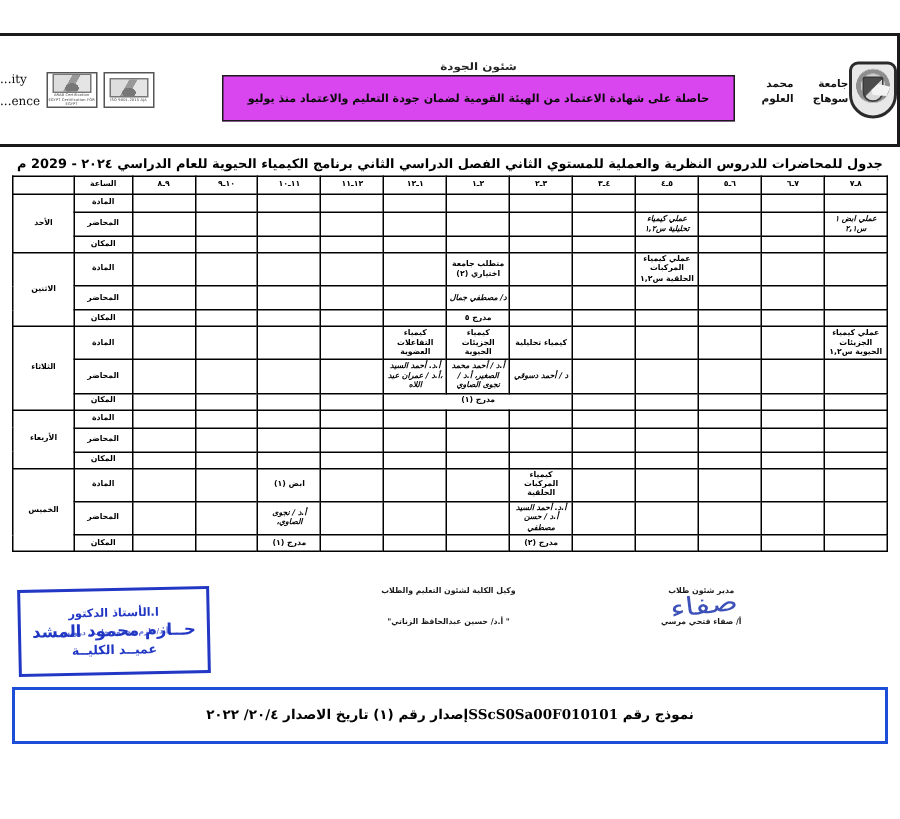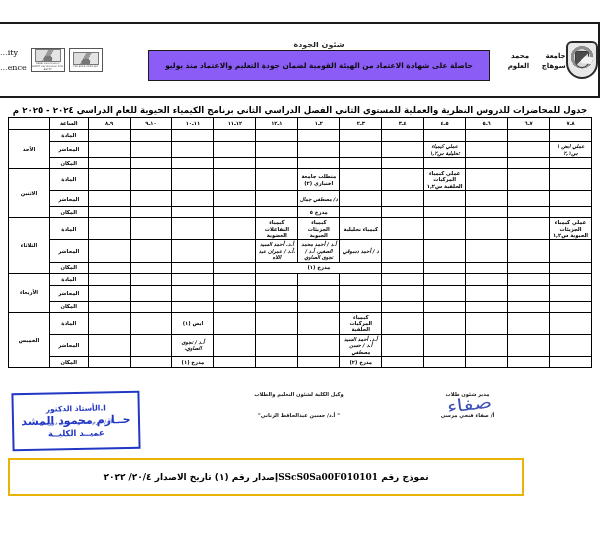--- a/index.html
+++ b/index.html
@@ -89,21 +89,21 @@
     opacity: .92;
   }
   .qa-box {
     border: 1.6px solid #1a1a1a;
     padding: 9px 16px;
     min-width: 300px;
     text-align: center;
     font-size: 7.4px;
     line-height: 11px;
     font-weight: 600;
-    background: #8b5cf6;
+    background: #d946ef;
   }
 
   .hdr-left {
     width: 150px;
     display: flex;
     align-items: center;
     justify-content: flex-start;
     gap: 4px;
     padding-inline-start: 8px;
     direction: ltr;
@@ -236,23 +236,23 @@
     font-weight: 600;
     opacity: .72;
     letter-spacing: 0;
   }
 
   
   .form-box {
     position: absolute;
     left: 8px;
     top: 458px;
-    width: 516px;
+    width: 584px;
     height: 38px;
-    border: 2px solid #eab308;
+    border: 2px solid #1d4ed8;
     display: flex;
     align-items: center;
     justify-content: center;
   }
   .form-txt {
     font-size: 9px;
     font-weight: 700;
     color: #000;
   }
   .form-txt .lat {
@@ -288,21 +288,21 @@
         <div class="logo-cap">ARAB Certification EGYPT Certification FOR EGYPT</div>
       </div>
       <div class="logo-box">
         <div class="logo-art"></div>
         <div class="logo-cap">ISO 9001-2015 AJA</div>
       </div>
     </div>
 
   </div>
 
-  <div class="main-title">جدول للمحاضرات للدروس النظرية والعملية للمستوي الثاني الفصل الدراسي الثاني برنامج الكيمياء الحيوية للعام الدراسي ٢٠٢٤ - ٢٠٢٥ م</div>
+  <div class="main-title">جدول للمحاضرات للدروس النظرية والعملية للمستوي الثاني الفصل الدراسي الثاني برنامج الكيمياء الحيوية للعام الدراسي ٢٠٢٤ - 2029 م</div>
 
   <div class="tbl-wrap">
     <table class="sched">
       <colgroup>
         <col style="width:37px">
           <col style="width:37px">
           <col style="width:37px">
           <col style="width:37px">
         <col style="width:37px">
           <col style="width:37px">

